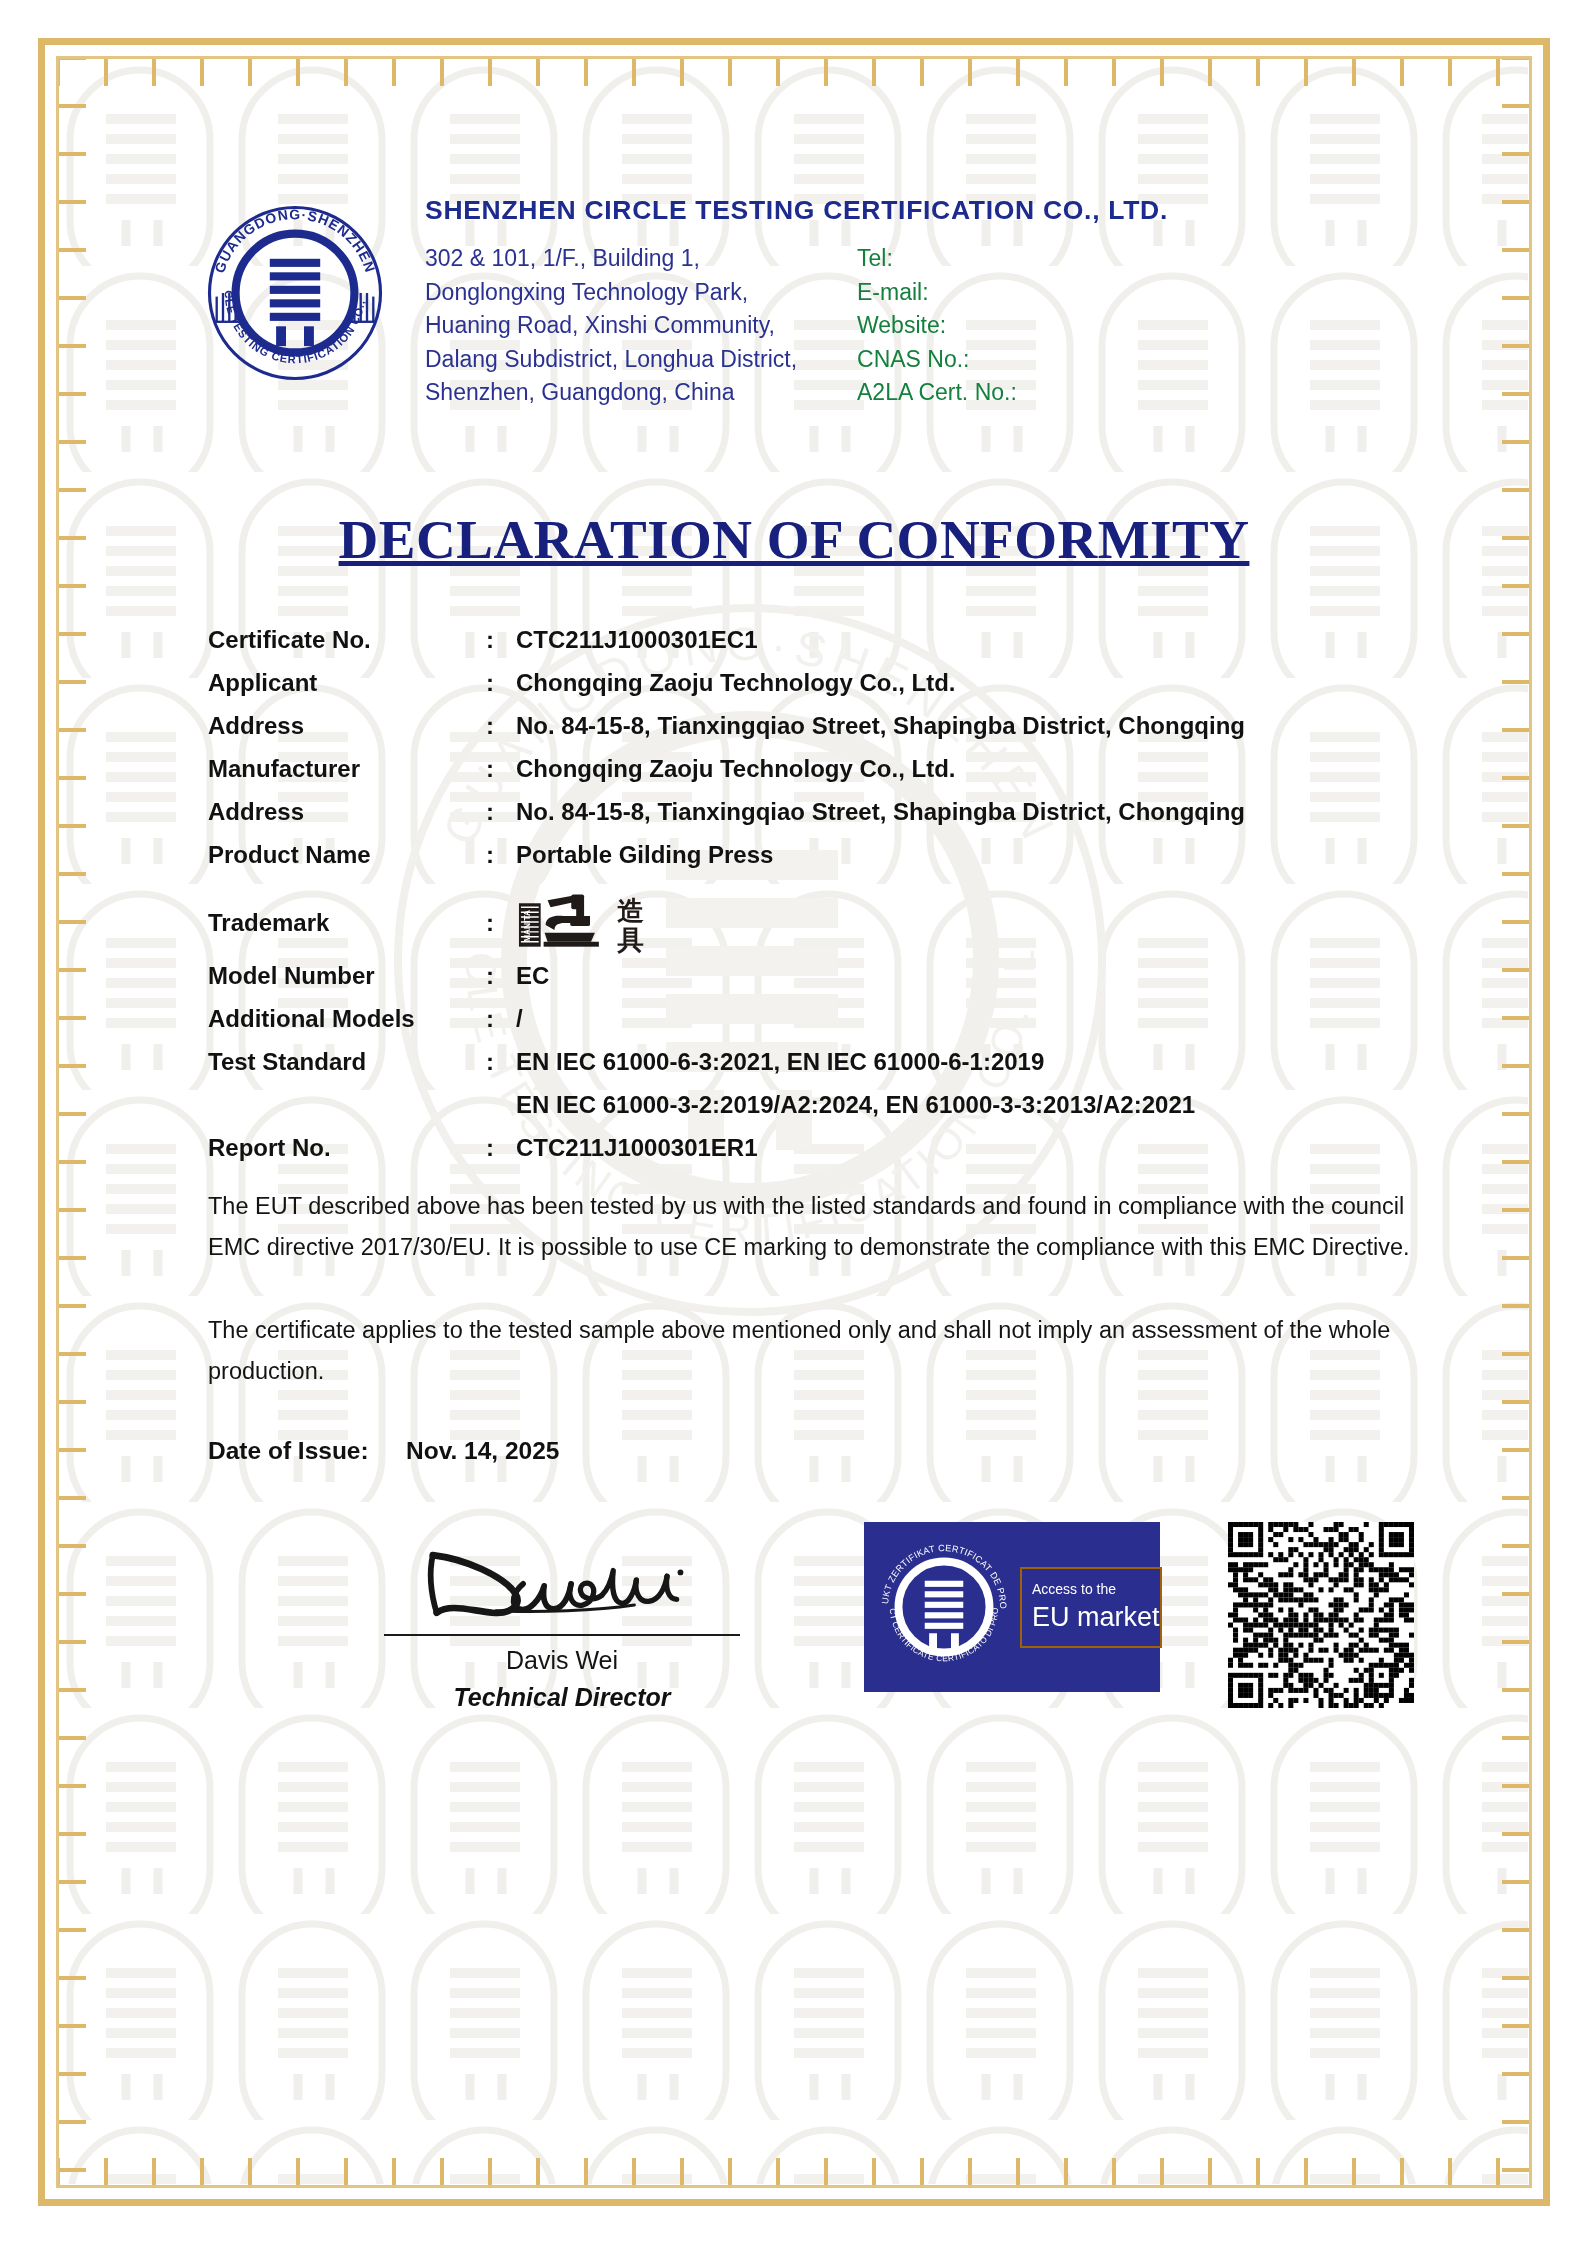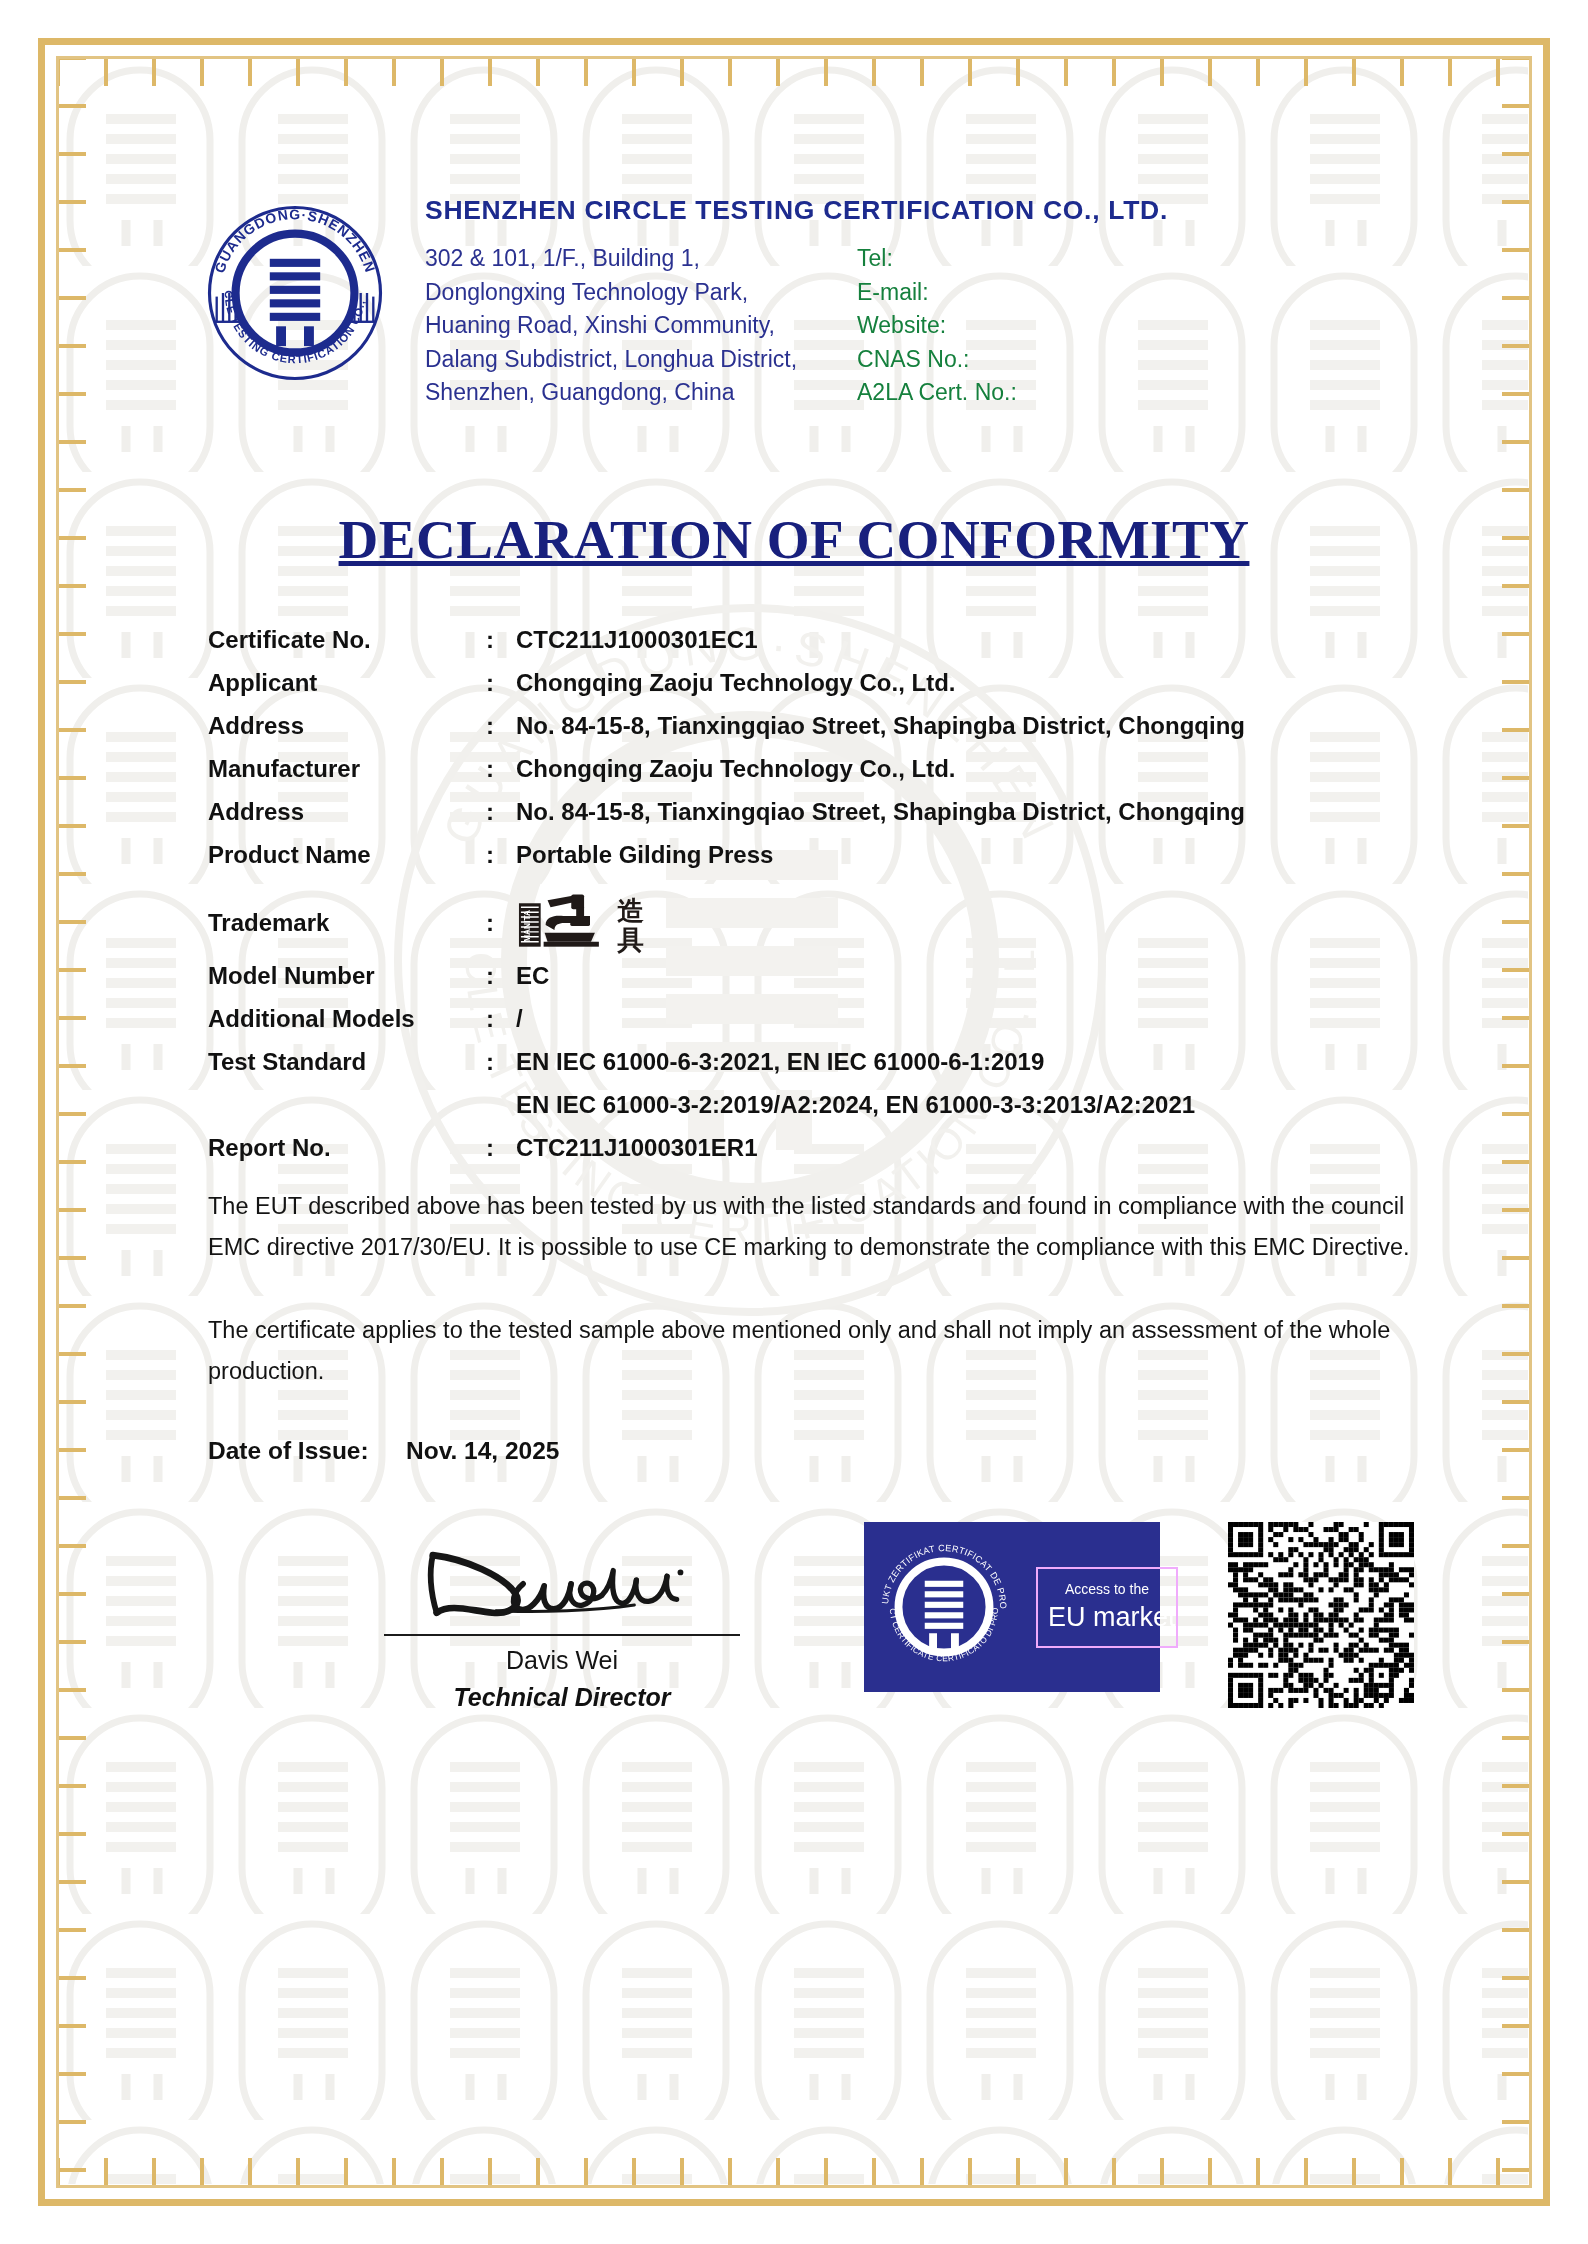--- a/index.html
+++ b/index.html
@@ -181,24 +181,24 @@
   
   .eu-badge {
     position: absolute;
     left: 864px; top: 1522px;
     width: 296px; height: 170px;
     background: #2a2f8f;
     display: flex; align-items: center;
   }
   .eu-seal { width: 140px; height: 140px; margin-left: 10px; flex: 0 0 140px;}
   .eu-text {
-    border: 2px solid #f0abfc;
-    margin-left: 22px;
+    border: 2px solid #a16207;
+    margin-left: 6px;
     padding: 12px 10px 14px 10px;
-    text-align: center;
+    text-align: left;
     color: #ffffff;
     width: 118px;
   }
   .eu-small { font-size: 14px; line-height: 17px; }
   .eu-large { font-size: 27px; font-weight: normal; line-height: 30px; margin-top: 4px; white-space: nowrap;}
 
   
   .qr {
     position: absolute;
     left: 1228px; top: 1522px;

